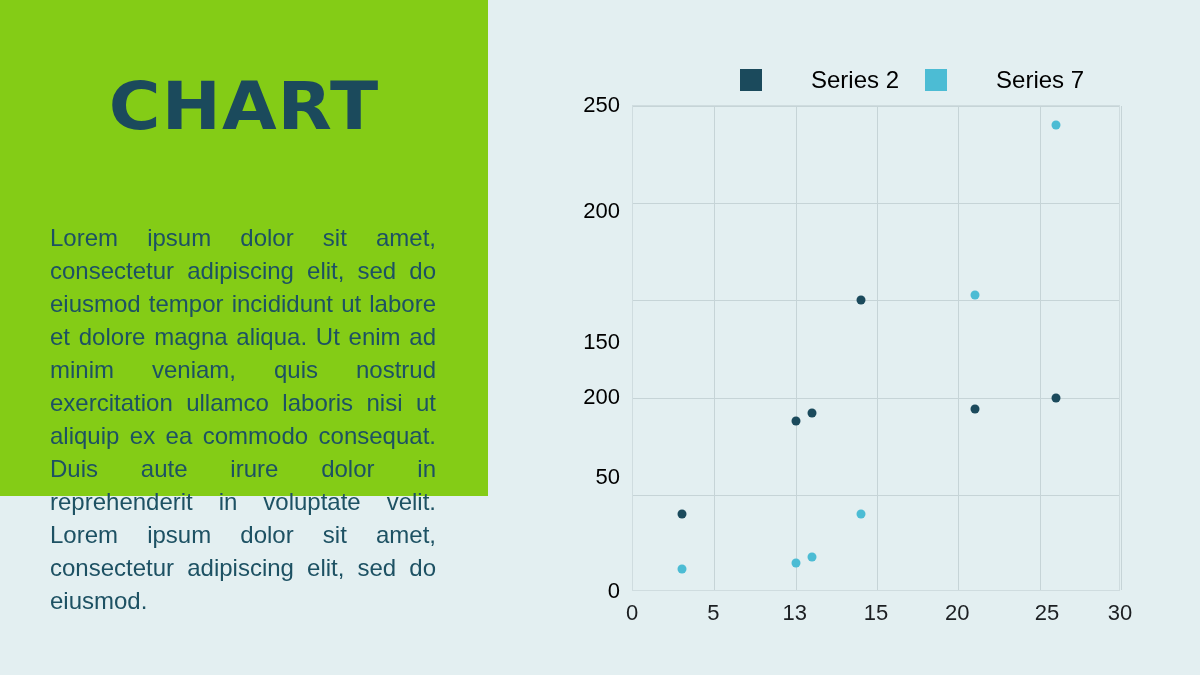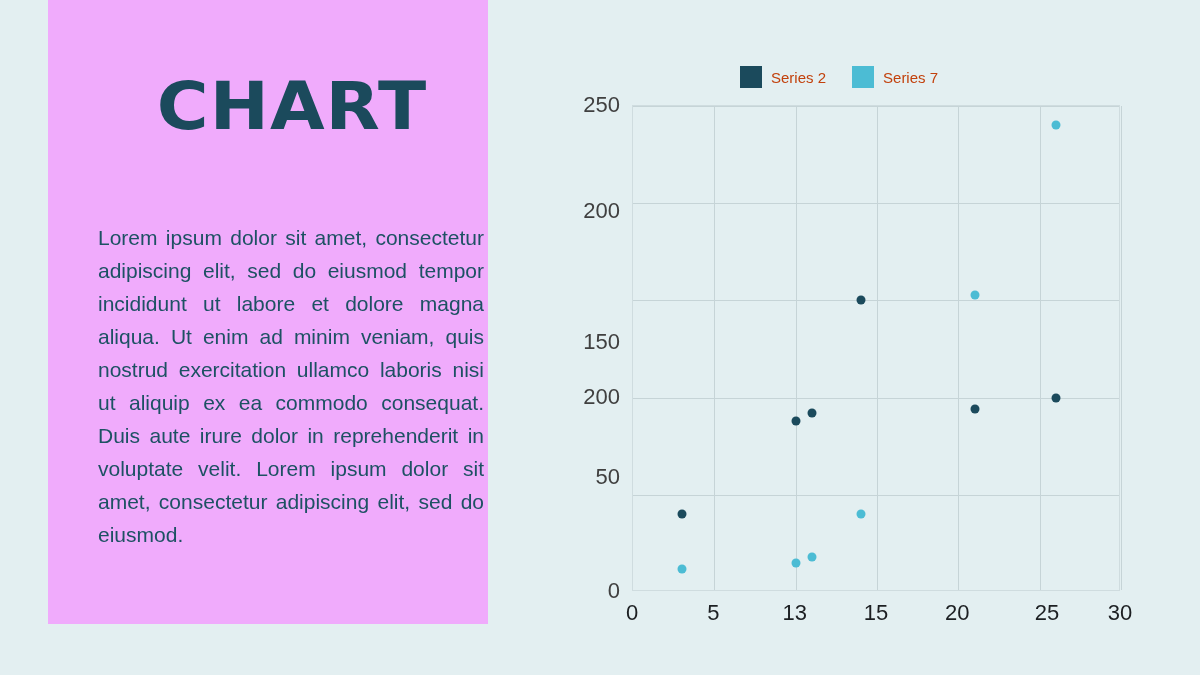--- a/index.html
+++ b/index.html
@@ -5,23 +5,22 @@
   html, body { margin:0; padding:0; }
   body {
     width:1200px; height:675px; overflow:hidden;
     font-family:"Liberation Sans", sans-serif;
     background:#e3eff1;
   }
   .slide { position:relative; width:1200px; height:675px; }
 
   
   .left-panel {
-    position:absolute; left:0; top:0; width:488px; height:624px;
-    background:#f0abfc;
-    margin-left:48px;
+    position:absolute; left:0; top:0; width:488px; height:496px;
+    background:#84cc16;
   }
   .panel-seam {
     position:absolute; left:488px; top:0; width:9px; height:675px;
     background:#d6eef2;
   }
   .panel-seam2 {
     position:absolute; left:493px; top:0; width:4px; height:675px;
     background:#eaf5f7;
   }
   .title {
@@ -30,41 +29,42 @@
     font-family:"DejaVu Sans", sans-serif;
     font-weight:bold;
     font-size:66px;
     letter-spacing:1px;
     color:#1b4a5c;
     line-height:1;
     transform:scaleX(1.07);
   }
   .body-text {
     position:absolute; left:50px; top:221px; width:386px;
-    font-size:21px;
+    font-size:24px;
     line-height:33px;
     color:#1d5163;
     text-align:justify;
     font-family:"Liberation Sans", sans-serif;
   }
 
   
   .chart-area {
     position:absolute; left:488px; top:0; width:712px; height:675px;
     background:#e3eff1;
   }
   .legend {
     position:absolute; left:740px; top:66px;
     display:flex; align-items:center; gap:26px;
   }
   .legend-item { display:flex; align-items:center; gap:9px; }
   .legend-swatch { width:22px; height:22px; display:block; }
   .legend-label {
-    font-size:15px; color:#c2410c; font-family:"Liberation Sans", sans-serif;
+    font-size:24px; color:#000000; font-family:"Liberation Sans", sans-serif;
     white-space:nowrap;
+    margin-left:40px;
   }
 
   .plot {
     position:absolute;
     left:632px; top:105px; width:488px; height:486px;
     border:1px solid #cfdcdf;
     box-sizing:border-box;
   }
   .gridline-h, .gridline-v {
     position:absolute; background:#c6d4d7;
@@ -72,21 +72,21 @@
   .gridline-h { left:0; width:100%; height:1px; }
   .gridline-v { top:0; height:100%; width:1px; }
 
   .dot {
     position:absolute; width:9px; height:9px; border-radius:50%;
     transform:translate(-50%,-50%);
   }
 
   .ytick {
     position:absolute; right:0; width:60px;
-    text-align:right; font-size:22px; color:#404040;
+    text-align:right; font-size:22px; color:#000000;
     transform:translateY(-50%);
     font-family:"Liberation Sans", sans-serif;
   }
   .ytick-wrap { position:absolute; left:552px; top:0; width:68px; height:675px; }
 
   .xtick {
     position:absolute; top:0; width:60px; text-align:center;
     font-size:22px; color:#1c1f22;
     transform:translateX(-50%);
     font-family:"Liberation Sans", sans-serif;

